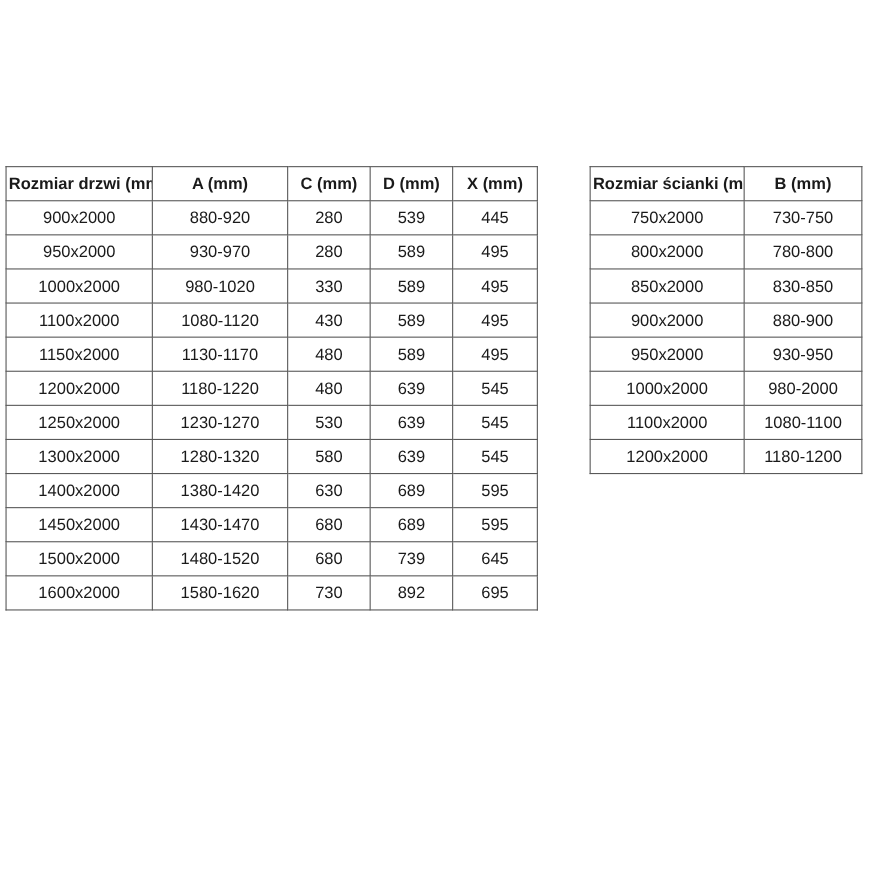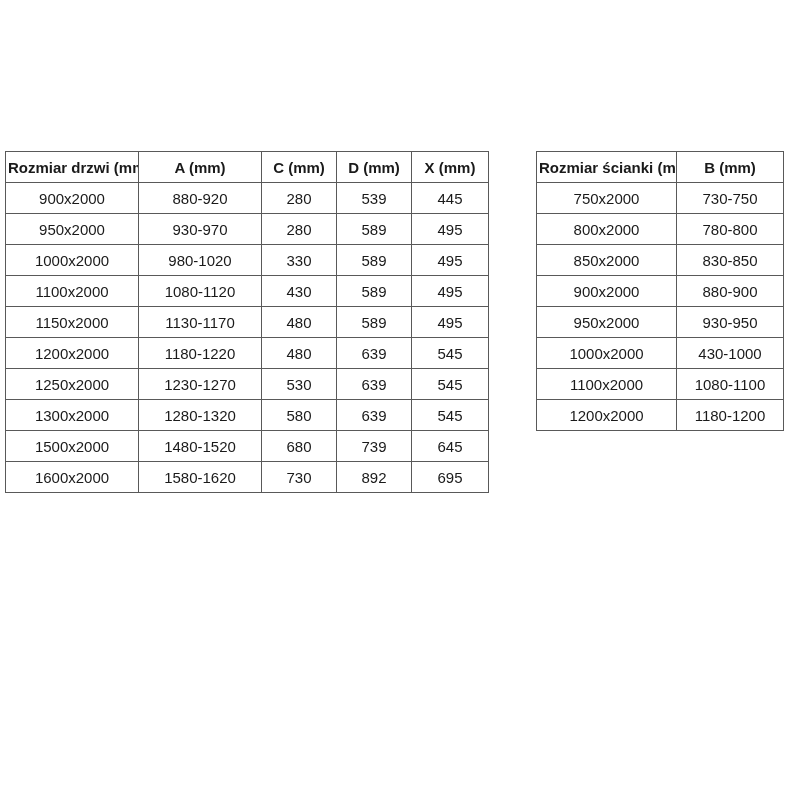--- a/index.html
+++ b/index.html
@@ -127,20 +127,34 @@
           <td>545</td>
         </tr>
         <tr>
           <td>1300x2000</td>
           <td>1280-1320</td>
           <td>580</td>
           <td>639</td>
           <td>545</td>
         </tr>
         <tr>
+          <td>1400x2000</td>
+          <td>1380-1420</td>
+          <td>630</td>
+          <td>689</td>
+          <td>595</td>
+        </tr>
+        <tr>
+          <td>1450x2000</td>
+          <td>1430-1470</td>
+          <td>680</td>
+          <td>689</td>
+          <td>595</td>
+        </tr>
+        <tr>
           <td>1500x2000</td>
           <td>1480-1520</td>
           <td>680</td>
           <td>739</td>
           <td>645</td>
         </tr>
         <tr>
           <td>1600x2000</td>
           <td>1580-1620</td>
           <td>730</td>
@@ -177,21 +191,21 @@
         <tr>
           <td>900x2000</td>
           <td>880-900</td>
         </tr>
         <tr>
           <td>950x2000</td>
           <td>930-950</td>
         </tr>
         <tr>
           <td>1000x2000</td>
-          <td>430-1000</td>
+          <td>980-2000</td>
         </tr>
         <tr>
           <td>1100x2000</td>
           <td>1080-1100</td>
         </tr>
         <tr>
           <td>1200x2000</td>
           <td>1180-1200</td>
         </tr>
       </tbody>

